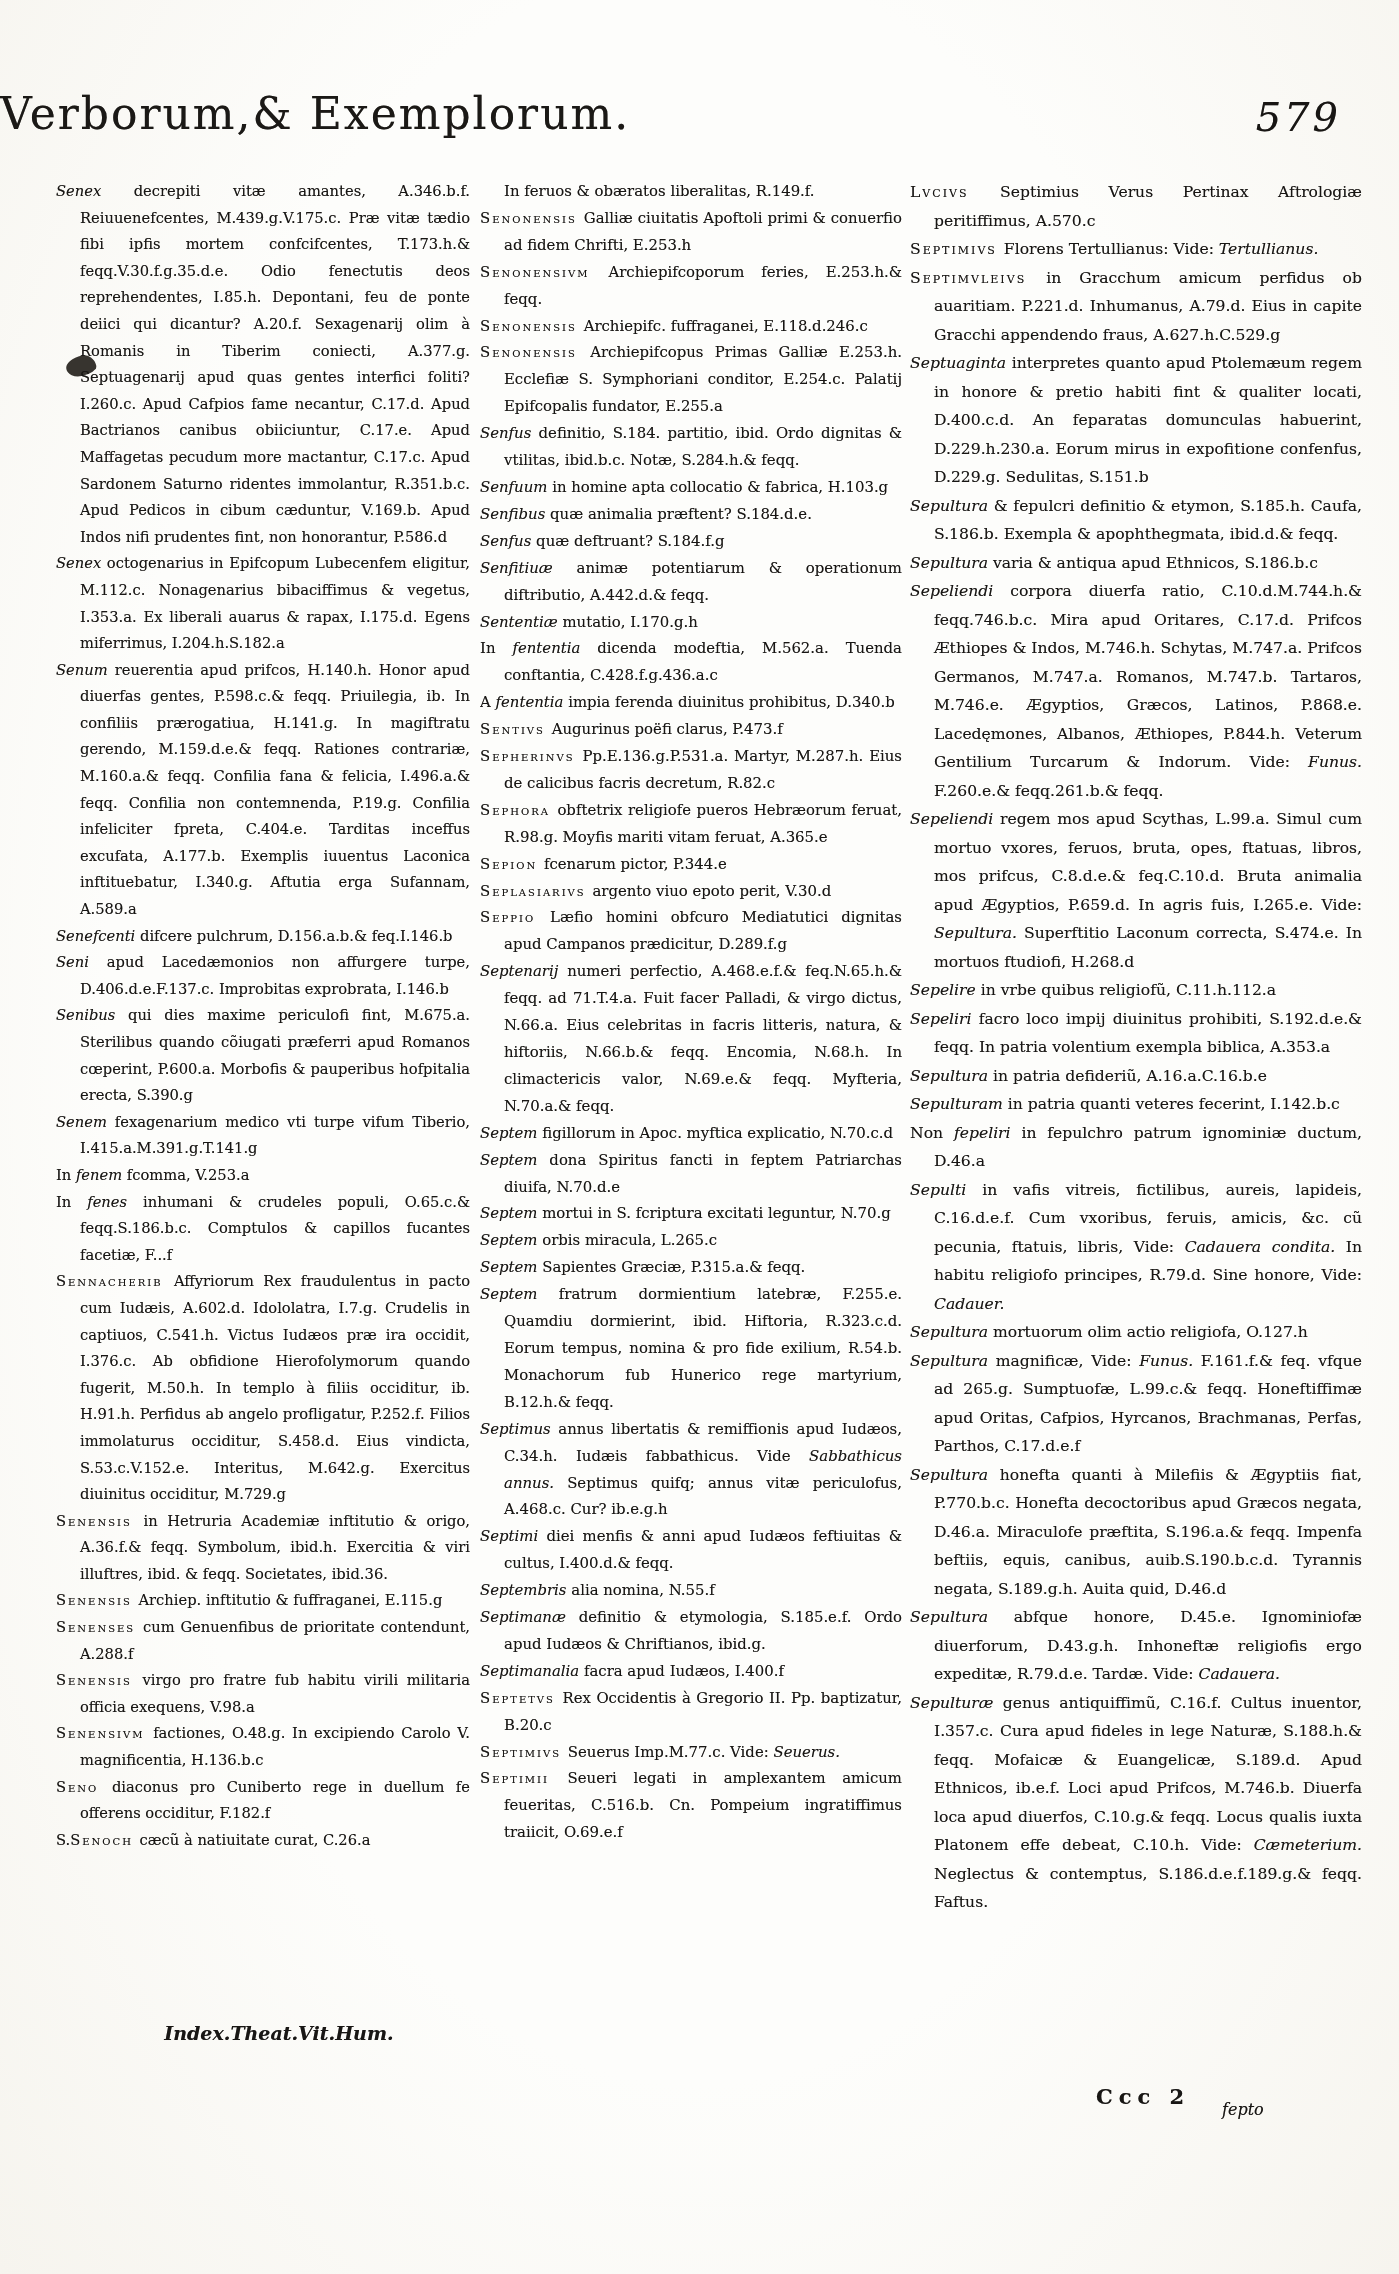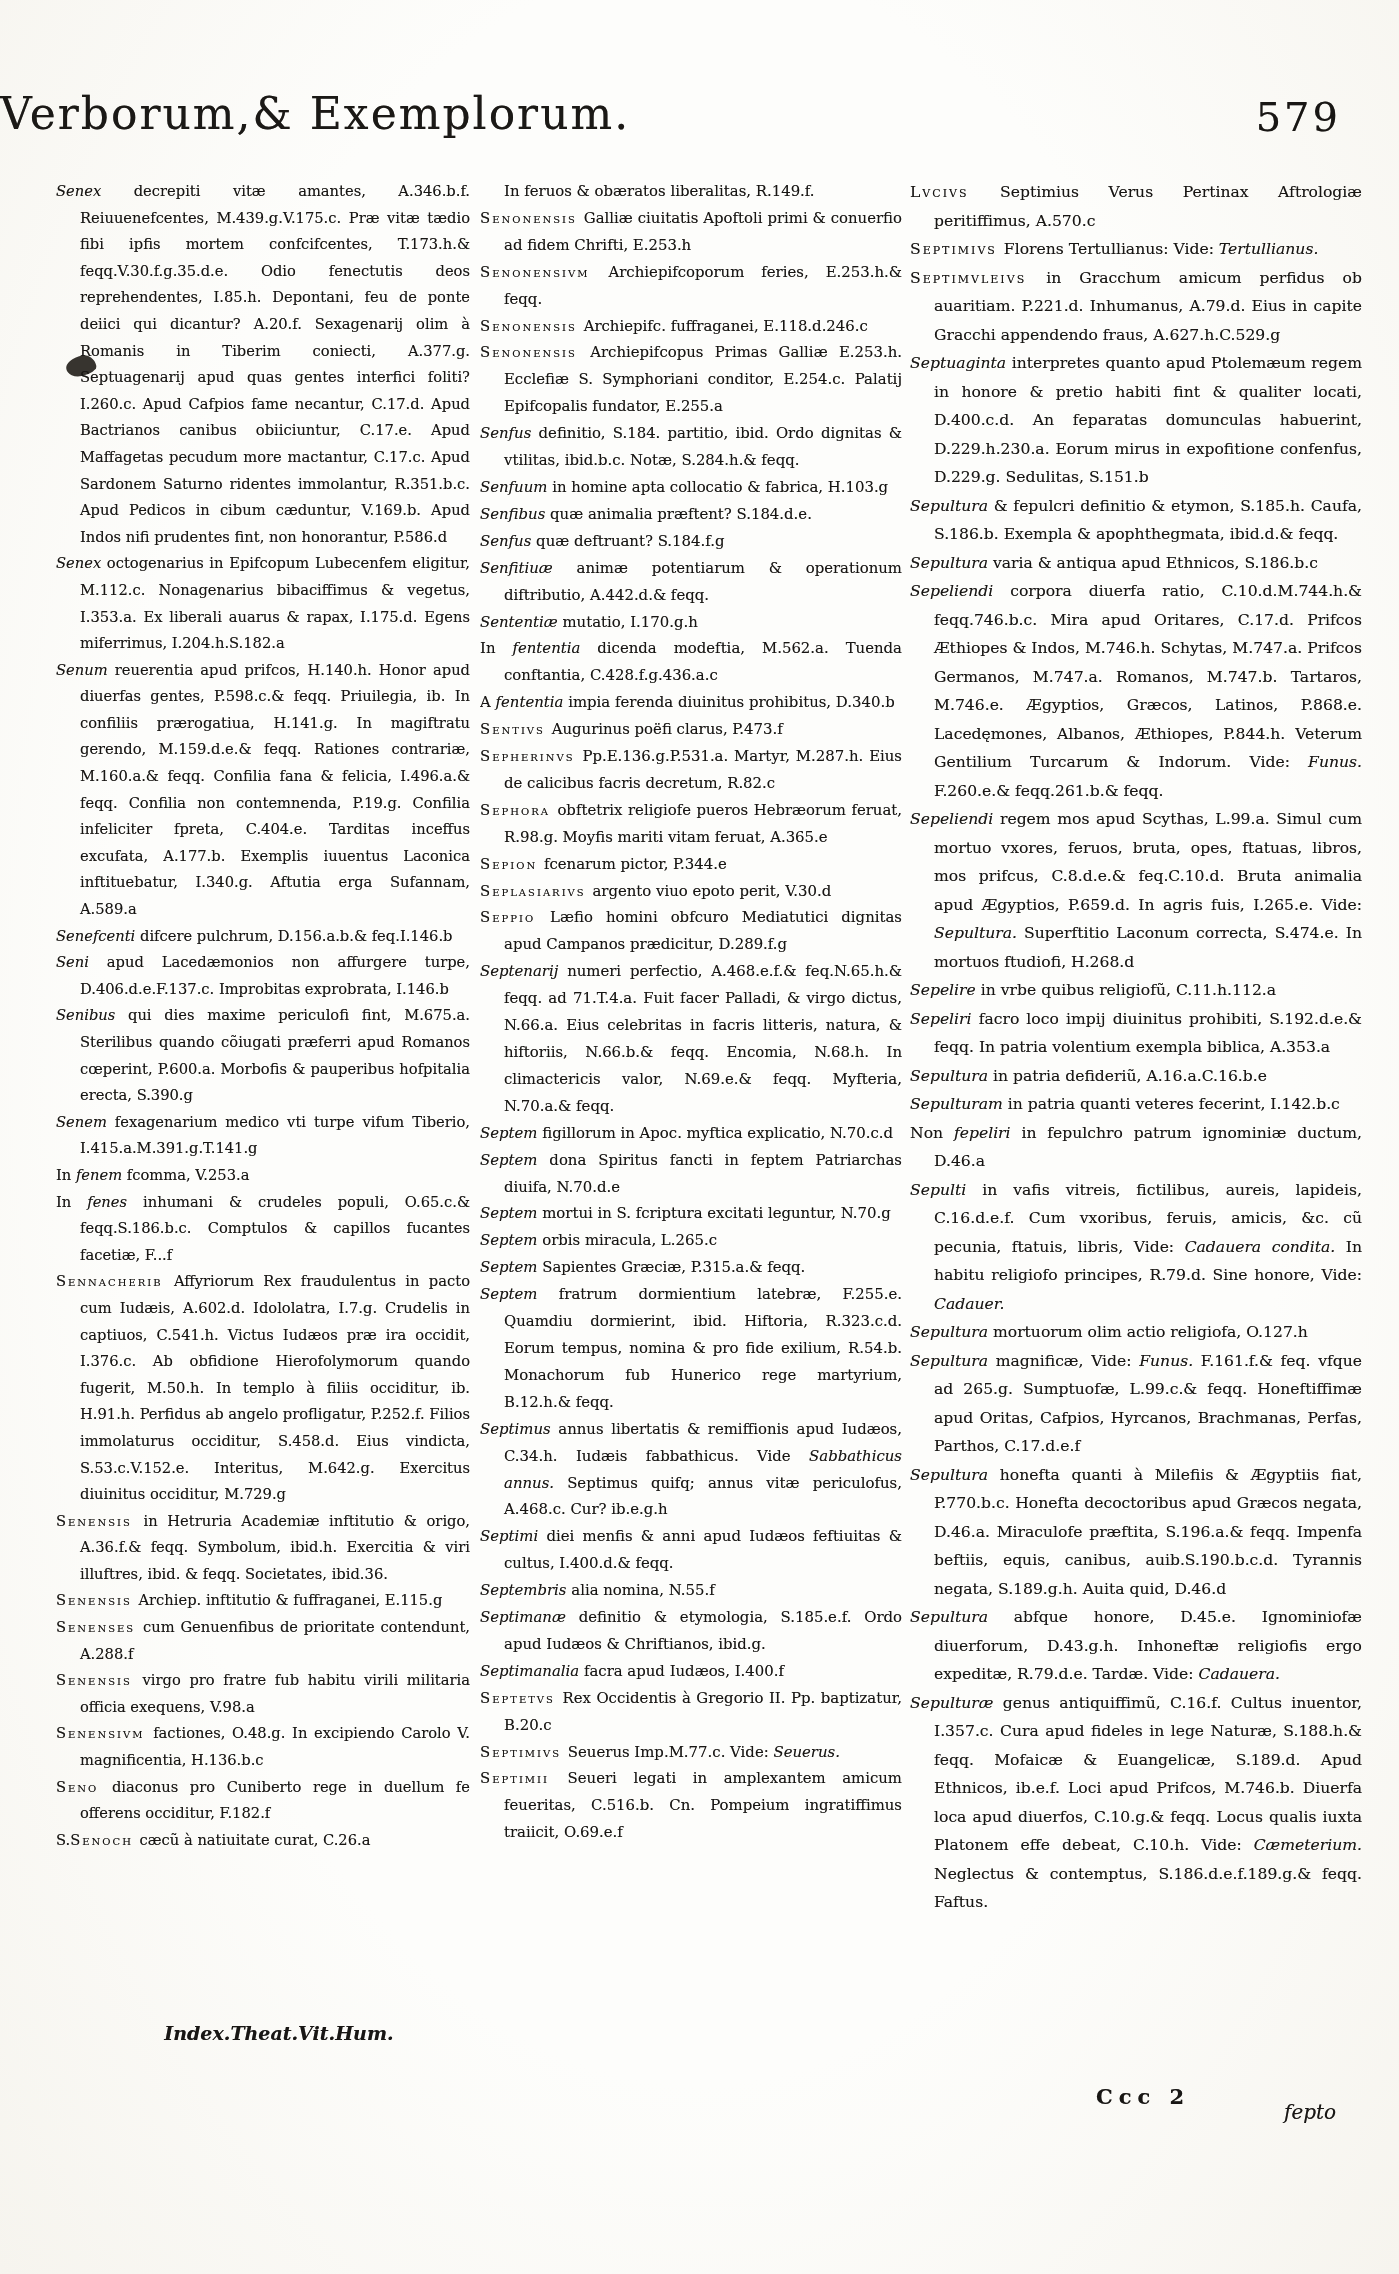--- a/index.html
+++ b/index.html
@@ -17,21 +17,21 @@
     position:absolute;top:88px;left:0;width:100%;height:70px;
   }
   .title{
     display:block;text-align:left;
     font-size:44px;letter-spacing:2px;
     color:#1b1916;
     text-shadow:0 0 .6px rgba(25,22,18,.55);
   }
   .pagenum{
     position:absolute;right:58px;top:6px;
-    font-size:40px;letter-spacing:3px;
+    font-size:40px;font-style:italic;letter-spacing:3px;
     text-shadow:0 0 .6px rgba(25,22,18,.5);
   }
   .col{
     position:absolute;top:178px;
     text-align:justify;
     overflow:hidden;
     text-shadow:0 0 .5px rgba(20,18,15,.45);
     overflow-wrap:break-word;
   }
   .col1{left:56px;width:414px;height:1850px;font-size:14.7px;line-height:26.6px;}
@@ -54,22 +54,22 @@
     text-align:center;
     font-size:19px;font-weight:bold;font-style:italic;
     text-shadow:0 0 .5px rgba(20,18,15,.5);
   }
   .sig-sheet{
     position:absolute;left:1096px;top:2084px;
     font-size:21px;font-weight:bold;letter-spacing:6px;
     text-shadow:0 0 .5px rgba(20,18,15,.5);
   }
   .catchword{
-    position:absolute;left:1284px;top:2100px;
-    font-size:20px;font-style:italic;
+    position:absolute;left:1222px;top:2100px;
+    font-size:16px;font-style:italic;
     text-shadow:0 0 .5px rgba(20,18,15,.5);
   }
   .ink-blot{
     position:absolute;left:66px;top:356px;width:30px;height:20px;
     background:#221f1a;
     border-radius:60% 40% 55% 45%/50% 65% 35% 50%;
     transform:rotate(-12deg);
     box-shadow:6px 3px 0 -7px #221f1a, -3px 4px 0 -6px #221f1a;
     opacity:.9;
   }

